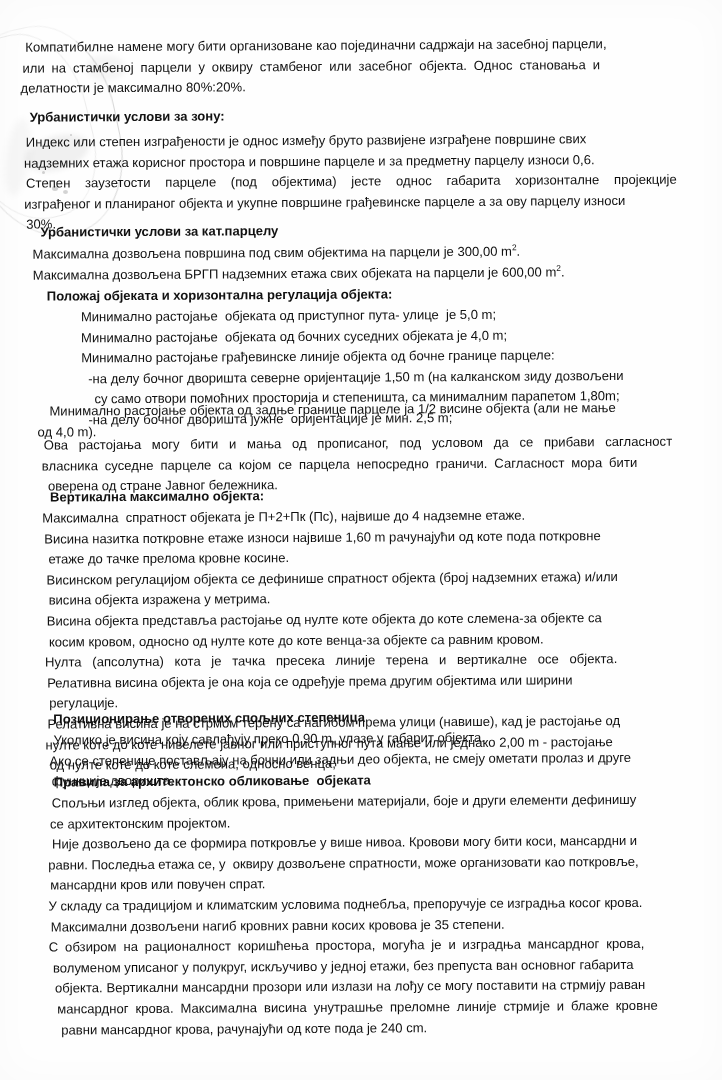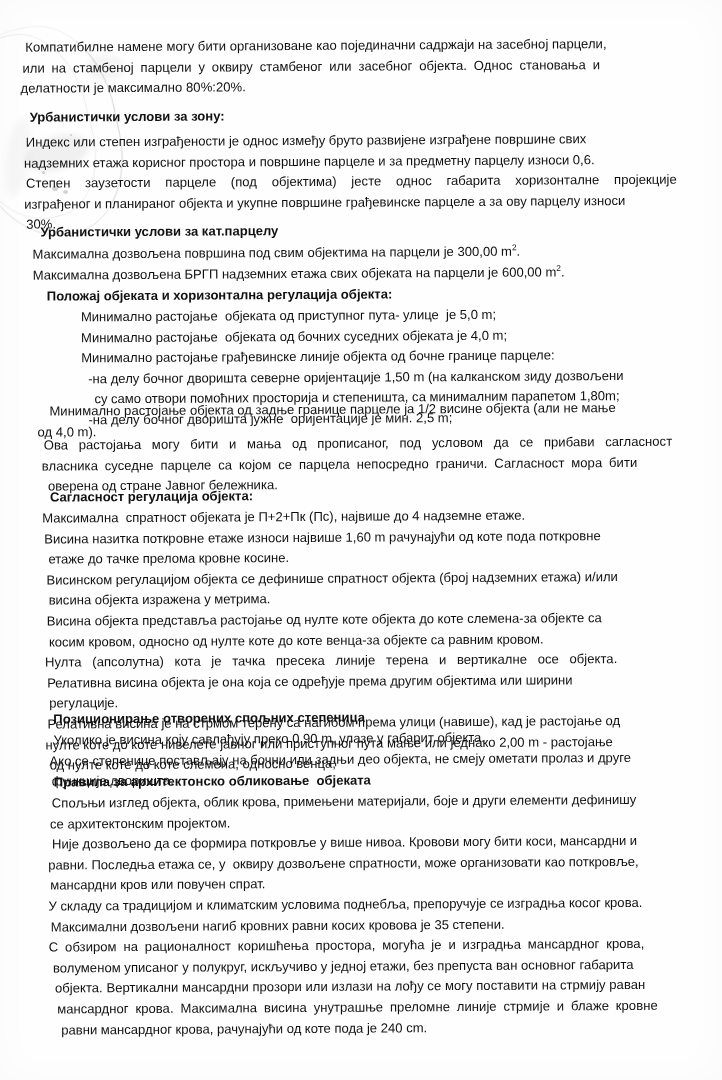--- a/index.html
+++ b/index.html
@@ -170,21 +170,21 @@
       <p class="ln" style="margin-left:0px;">од 4,0 m).</p>
     </div>
 
     <div style="position:absolute; left:40px; top:434px; width:668px;">
       <p class="ln just wider" style="margin-left:4px;">Ова растојања могу бити и мања од прописаног, под условом да се прибави сагласност</p>
       <p class="ln just wide" style="margin-left:2px;">власника суседне парцеле са којом се парцела непосредно граничи. Сагласност мора бити</p>
       <p class="ln" style="margin-left:8px;">оверена од стране Јавног бележника.</p>
     </div>
 
     <div style="position:absolute; left:50px; top:486px;">
-      <p class="ln bold">Сагласност регулација објекта:</p>
+      <p class="ln bold">Вертикална максимално објекта:</p>
     </div>
 
     <div style="position:absolute; left:42px; top:507px; width:672px;">
       <p class="ln" style="margin-left:0px;">Максимална  спратност објеката је П+2+Пк (Пс), највише до 4 надземне етаже.</p>
       <p class="ln" style="margin-left:2px;">Висина назитка поткровне етаже износи највише 1,60 m рачунајући од коте пода поткровне</p>
       <p class="ln" style="margin-left:6px;">етаже до тачке прелома кровне косине.</p>
       <p class="ln" style="margin-left:4px;">Висинском регулацијом објекта се дефинише спратност објекта (број надземних етажа) и/или</p>
       <p class="ln" style="margin-left:6px;">висина објекта изражена у метрима.</p>
       <p class="ln" style="margin-left:4px;">Висина објекта представља растојање од нулте коте објекта до коте слемена-за објекте са</p>
       <p class="ln" style="margin-left:6px;">косим кровом, односно од нулте коте до коте венца-за објекте са равним кровом.</p>

